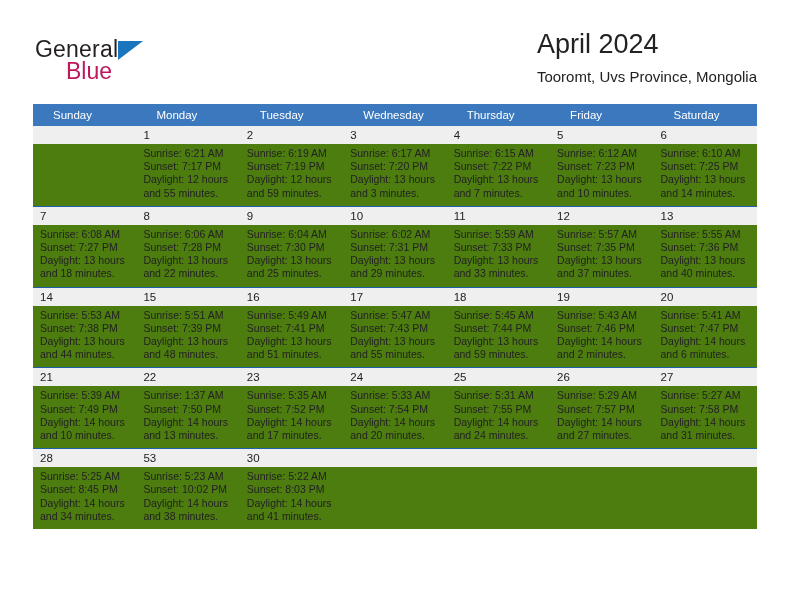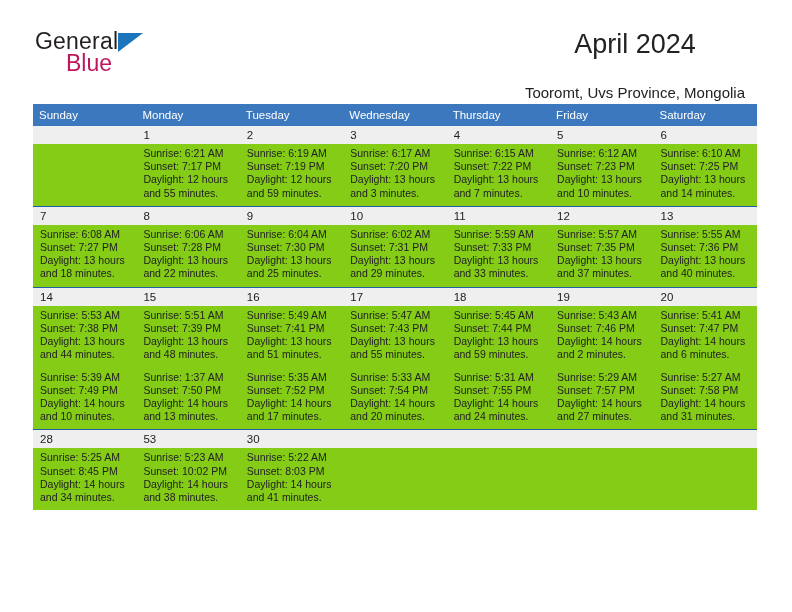--- a/index.html
+++ b/index.html
@@ -27,21 +27,21 @@
     position: absolute;
     left: 35px;
     top: 28px;
     right: 35px;
     height: 70px;
   }
 
   .brand {
     position: absolute;
     left: 0;
-    top: 0;
+    top: 8px;
     width: 220px;
   }
   .brand-line1 {
     position: relative;
     font-size: 23px;
     letter-spacing: 0.2px;
     color: #231f20;
     line-height: 26px;
     height: 26px;
     white-space: nowrap;
@@ -64,32 +64,32 @@
     position: relative;
     margin-top: -4px;
     margin-left: 31px;
     font-size: 23px;
     color: #be185d;
     line-height: 26px;
   }
 
   .title-block {
     position: absolute;
-    right: 12px;
+    right: 0;
     top: 0;
-    text-align: center;
+    text-align: left;
   }
   .cal-title {
     font-size: 27px;
     color: #222222;
     line-height: 32px;
     white-space: nowrap;
   }
   .cal-subtitle {
-    margin-top: 24px;
+    margin-top: 8px;
     font-size: 15px;
     color: #222222;
     line-height: 18px;
     white-space: nowrap;
   }
 
   
   .calendar {
     position: absolute;
     left: 33px;
@@ -102,38 +102,38 @@
     border-collapse: collapse;
     table-layout: fixed;
   }
 
   .cal-table th {
     background: #3b78bd;
     color: #ffffff;
     font-size: 11.5px;
     font-weight: normal;
     text-align: left;
-    padding: 5px 0 5px 6px;
+    padding: 5px 0 5px 20px;
     height: 19px;
     box-sizing: border-box;
   }
 
   .daynum-row td {
     background: #efefef;
     font-size: 11.5px;
     color: #222222;
     padding: 3px 0 3px 7px;
     height: 18px;
     box-sizing: border-box;
     vertical-align: top;
     border-top: 1.5px solid #1f5fa8;
   }
 
   .detail-row td {
-    background: #84cc16;
+    background: #4d7c0f;
     font-size: 10.5px;
     color: #222222;
     line-height: 13.2px;
     padding: 3px 6px 6px 7px;
     vertical-align: top;
     box-sizing: border-box;
     height: 62px;
   }
 
   .detail-line {
@@ -323,20 +323,29 @@
               <span class="detail-line">Daylight: 14 hours</span>
               <span class="detail-line">and 2 minutes.</span>
             </td>
             <td>
               <span class="detail-line">Sunrise: 5:41 AM</span>
               <span class="detail-line">Sunset: 7:47 PM</span>
               <span class="detail-line">Daylight: 14 hours</span>
               <span class="detail-line">and 6 minutes.</span>
             </td>
           </tr>
+          <tr class="daynum-row">
+            <td>21</td>
+            <td>22</td>
+            <td>23</td>
+            <td>24</td>
+            <td>25</td>
+            <td>26</td>
+            <td>27</td>
+          </tr>
           <tr class="detail-row">
             <td>
               <span class="detail-line">Sunrise: 5:39 AM</span>
               <span class="detail-line">Sunset: 7:49 PM</span>
               <span class="detail-line">Daylight: 14 hours</span>
               <span class="detail-line">and 10 minutes.</span>
             </td>
             <td>
               <span class="detail-line">Sunrise: 1:37 AM</span>
               <span class="detail-line">Sunset: 7:50 PM</span>

